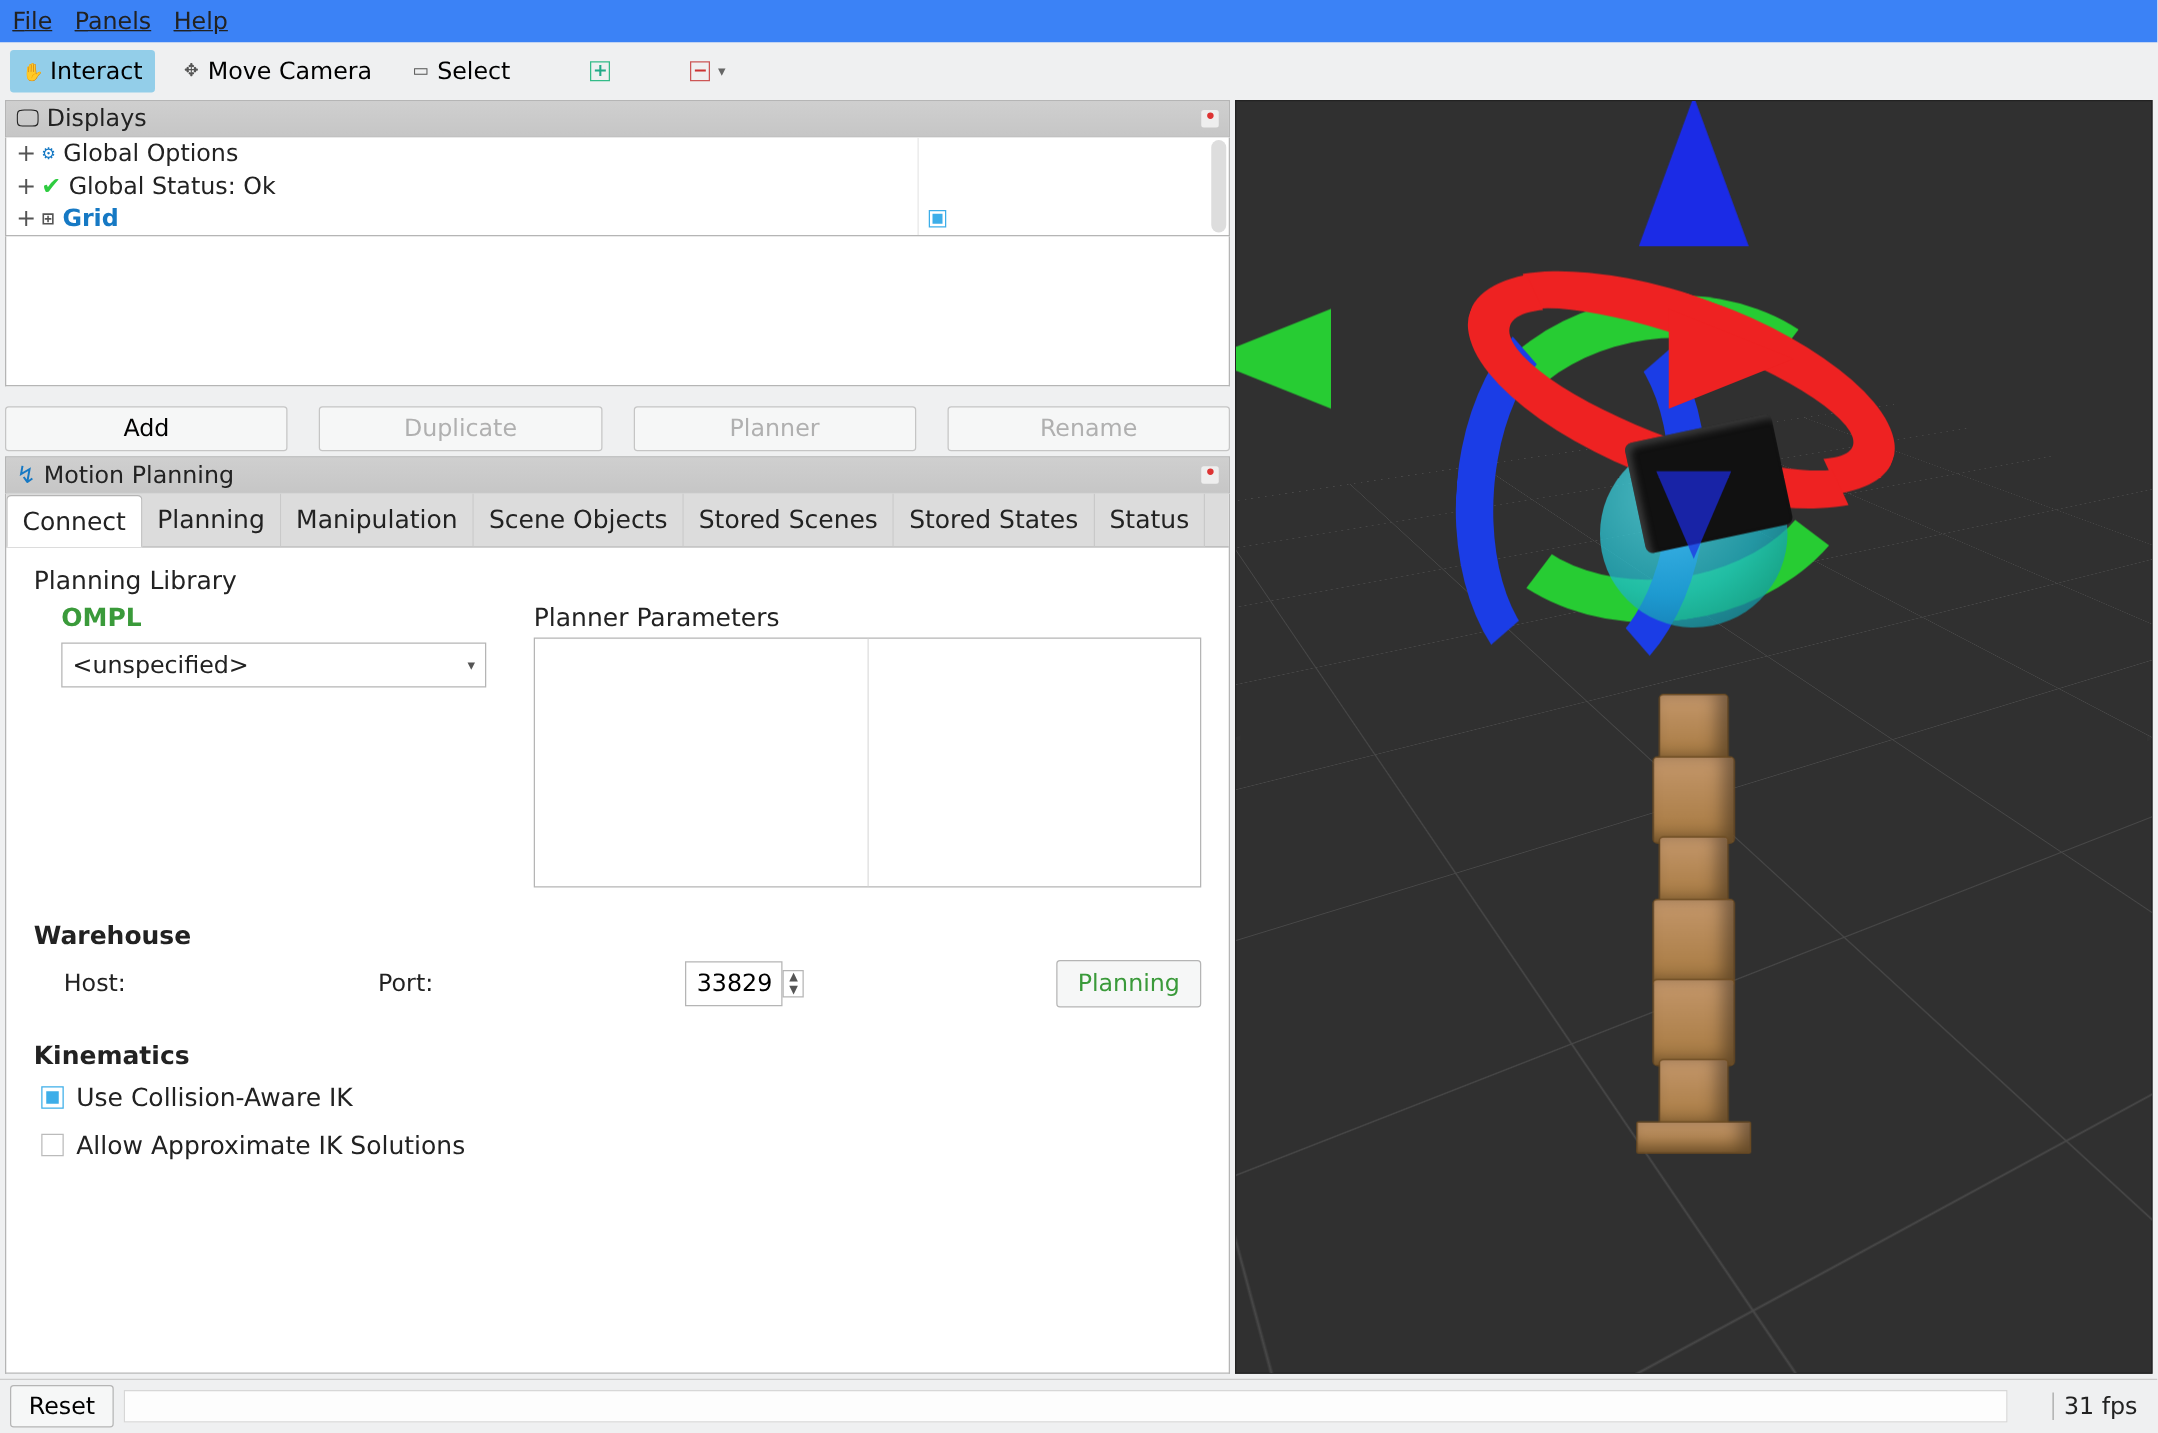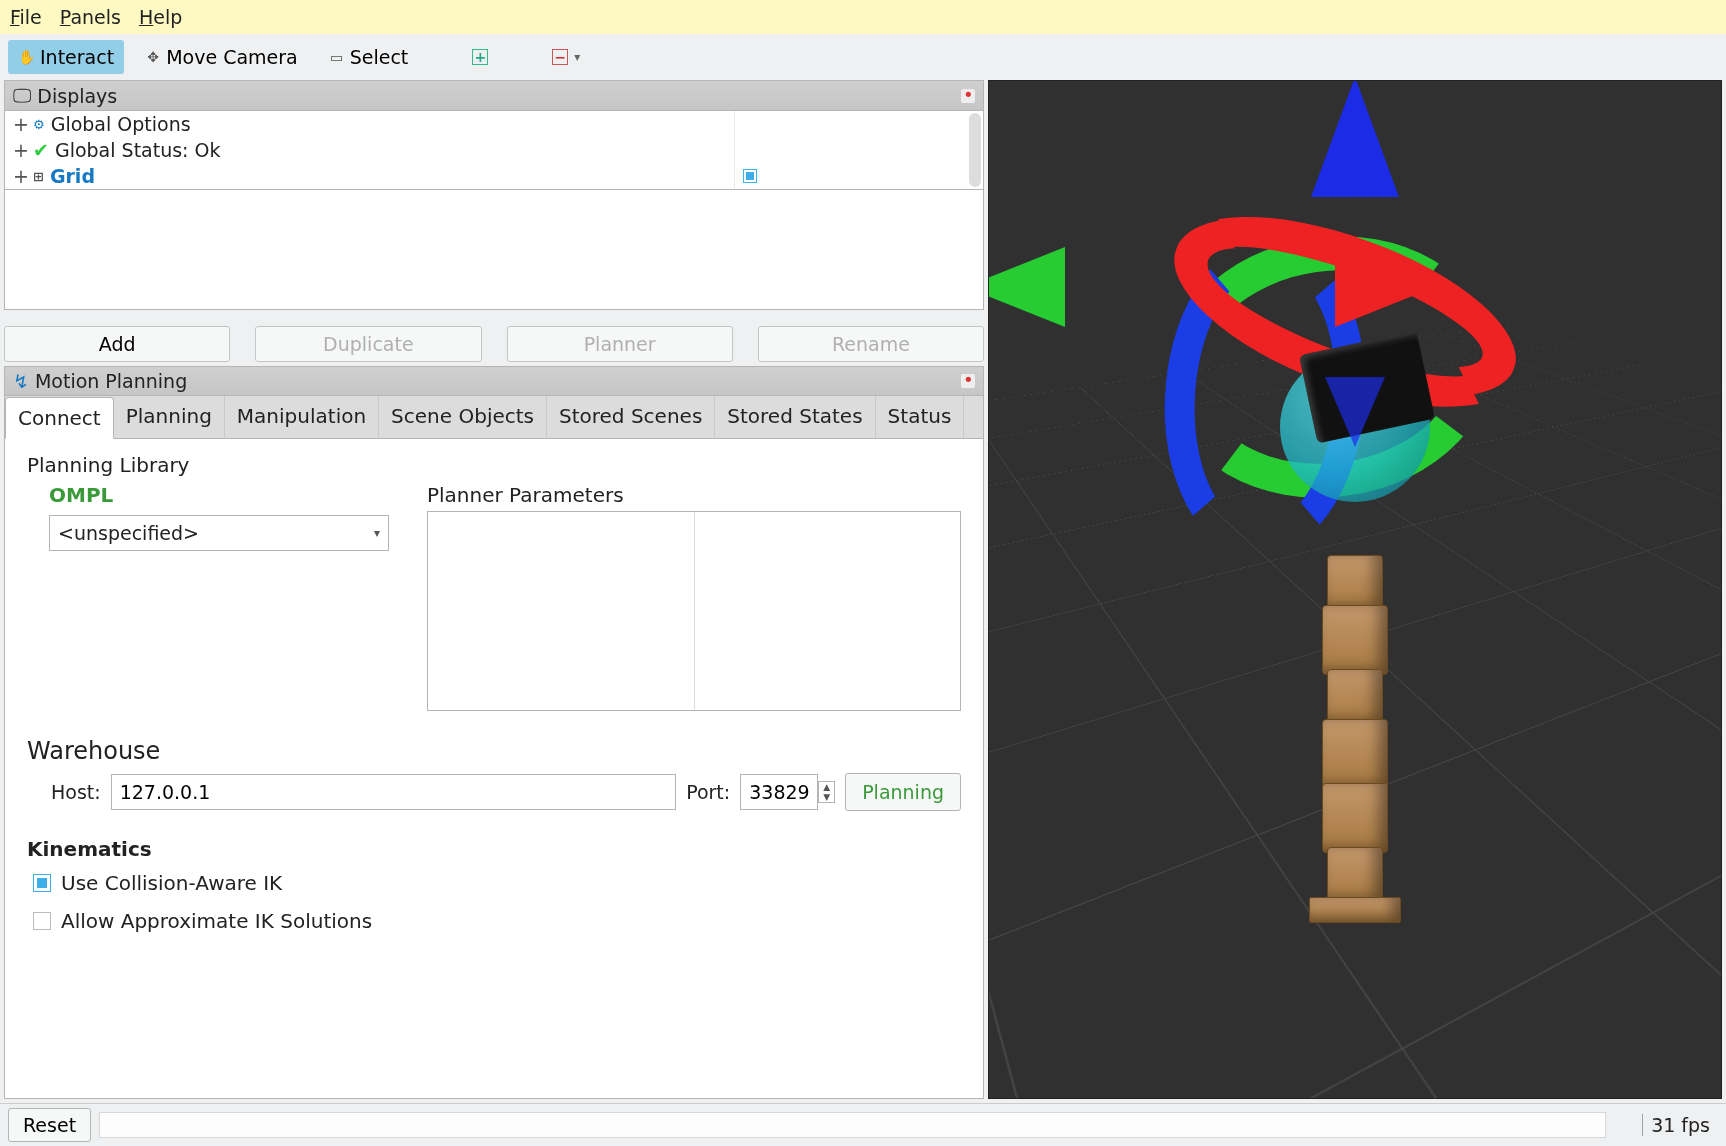--- a/index.html
+++ b/index.html
@@ -1,20 +1,20 @@
 <!DOCTYPE html>
 <html><head>
 <meta charset="utf-8">
 <style>
 
 * { box-sizing: border-box; margin: 0; padding: 0; font-family: "DejaVu Sans", "Liberation Sans", Arial, sans-serif; }
 body { width: 1726px; height: 1146px; background: #eff0f1; display: flex; flex-direction: column; font-size: 18px; color: #222; overflow: hidden; }
 
 
-.menubar { display: flex; gap: 18px; padding: 6px 10px; background: #fef9c3; font-size: 19px; }
+.menubar { display: flex; gap: 18px; padding: 6px 10px; background: #3b82f6; font-size: 19px; text-decoration: underline; }
 .menuitem { cursor: default; }
 .menuitem .mn { text-decoration: underline; }
 
 
 .toolbar { display: flex; align-items: center; gap: 10px; padding: 6px 8px; background: #eff0f1; }
 .toolbtn { display: inline-flex; align-items: center; gap: 4px; padding: 6px 10px; border: none; background: transparent; font-size: 19px; cursor: pointer; border-radius: 3px; }
 .toolbtn.active { background: #93cee9; }
 .toolicon { width: 18px; height: 18px; display:inline-flex; align-items:center; justify-content:center; font-size:14px; color:#555;}
 .tb-plus { width:16px; height:16px; border:1px solid #3b8; display:flex; align-items:center; justify-content:center; color:#2a8; font-weight:bold; font-size:14px;}
 .tb-minus { width:16px; height:16px; border:1px solid #c55; display:flex; align-items:center; justify-content:center; color:#c33; font-weight:bold; font-size:14px;}
@@ -59,21 +59,21 @@
 .tab-body { padding:14px 22px; flex:1; }
 .section-title { font-weight:normal; font-size:20px; margin-bottom:6px;}
 .lib-name { color:#3a9a3a; font-weight:bold; font-size:20px; margin-left:22px; margin-bottom:8px; display:inline-block;}
 .select { width:340px; padding:6px 8px; border:1px solid #b5b5b5; background:#fff; font-size:19px; display:flex; justify-content:space-between; align-items:center; cursor:pointer; margin-left:22px;}
 .select .caret { font-size:12px; color:#555;}
 .param-box { flex:1; height:200px; border:1px solid #b5b5b5; display:flex;}
 .param-box .col { flex:1; border-right:1px solid #ddd;}
 .param-box .col:last-child { border-right:none;}
 .param-title { font-size:20px; margin-bottom:4px;}
 
-.wh-title { font-weight:normal; font-size:24px; margin:26px 0 8px 0;}
+.wh-title { font-weight:bold; font-size:20px; margin:26px 0 8px 0;}
 .wh-row { display:flex; align-items:center; gap:10px; margin-left:24px; font-size:19px;justify-content:space-between;}
 .wh-row input[type=text] { flex:1; padding:6px 8px; border:1px solid #b5b5b5; background:#fff; font-size:19px;}
 .spinner-wrap { display:flex; align-items:center;}
 .spinner-wrap input { width:78px; padding:6px 6px; border:1px solid #b5b5b5; border-right:none; font-size:19px;}
 .spinner-btns { display:flex; flex-direction:column; border:1px solid #b5b5b5;}
 .spinner-btns span { font-size:9px; padding:0 4px; cursor:pointer; color:#555;}
 .connect-btn { padding:7px 16px; border:1px solid #b5b5b5; background:#f6f7f7; color:#3a9a3a; font-size:19px; border-radius:3px; cursor:pointer;}
 
 .kin-title { font-weight:bold; font-size:20px; margin:26px 0 10px 0;}
 .chkrow { display:flex; align-items:center; gap:10px; margin-left:6px; font-size:20px; margin-bottom:14px;}
@@ -227,21 +227,20 @@
               <div class="param-box">
                 <div class="col"></div>
                   <div class="col"></div>
               </div>
             </div>
           </div>
 
           <div class="wh-title">Warehouse</div>
           <div class="wh-row">
             <span>Host:</span>
-            <input type="text" value="127.0.0.1" style="">
             <span>Port:</span>
             <div class="spinner-wrap">
               <input type="text" value="33829" style="">
               <div class="spinner-btns">
                   <span>▲</span>
                   <span>▼</span>
                 </div>
             </div>
             <button class="connect-btn">Planning</button>
           </div>

